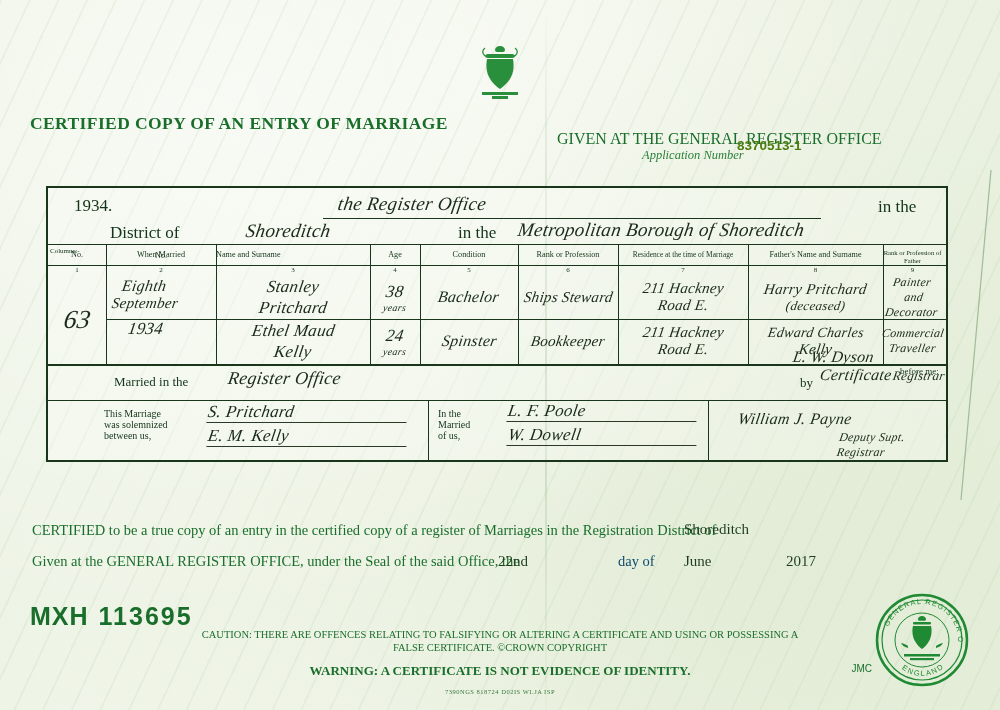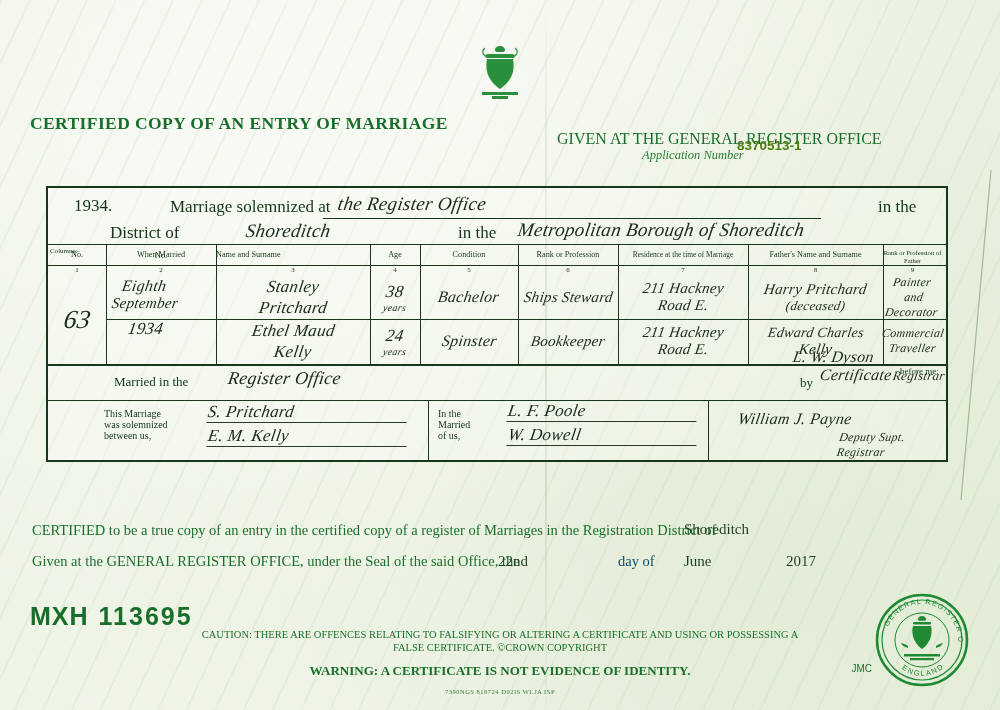--- a/index.html
+++ b/index.html
@@ -183,21 +183,20 @@
 
 <div class="title-main">CERTIFIED COPY OF AN ENTRY OF MARRIAGE</div>
 <div class="title-right">GIVEN AT THE GENERAL REGISTER OFFICE</div>
 <div class="appno-label">Application Number</div>
 <div class="appno-value">8370513-1</div>
 
 <div class="cert-box">
 
   <div class="row-line1">
     <span class="pt" style="position:absolute;left:16px;top:0;">1934.</span>
-    <span class="pt" style="position:absolute;left:112px;top:1px;">Marriage solemnized at</span>
     <span class="hand" style="position:absolute;left:280px;top:-3px;font-size:19px;">the Register Office</span>
     <span class="pt" style="position:absolute;left:820px;top:1px;">in the</span>
     <span style="position:absolute;left:265px;right:115px;top:22px;border-bottom:1px solid #19361c;"></span>
   </div>
 
   <div class="row-line2">
     <span class="pt" style="position:absolute;left:52px;top:1px;">District of</span>
     <span class="hand" style="position:absolute;left:188px;top:-2px;font-size:19px;">Shoreditch</span>
     <span class="pt" style="position:absolute;left:400px;top:1px;">in the</span>
     <span class="hand" style="position:absolute;left:460px;top:-3px;font-size:19px;">Metropolitan Borough of Shoreditch</span>

